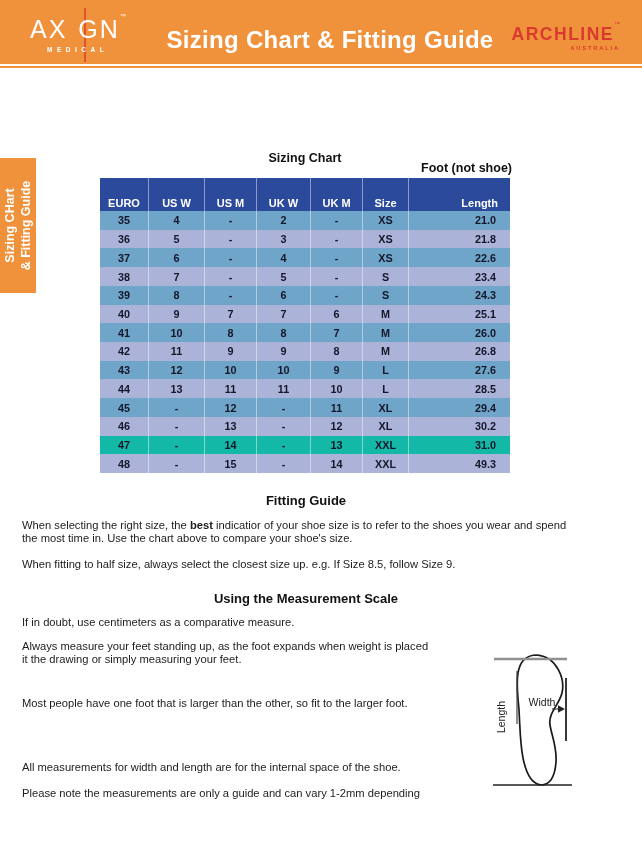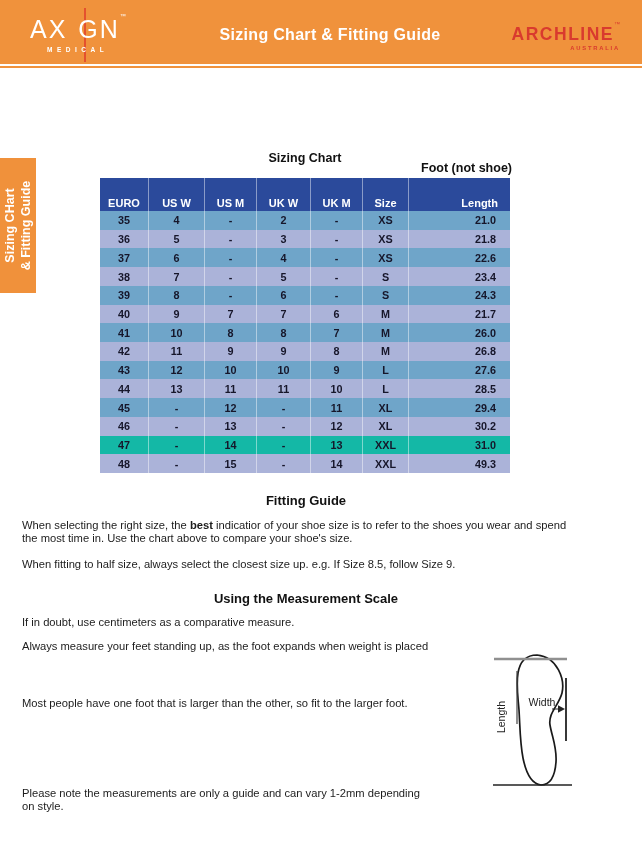--- a/index.html
+++ b/index.html
@@ -13,21 +13,21 @@
   
   #hdr { position:absolute; left:0; top:0; width:642px; height:64px; }
   #hdr-underline { position:absolute; left:0; top:66px; width:642px; height:2px; }
   #axign { position:absolute; left:30px; top:9px; width:110px; height:50px; color:#fff; }
   #axign-word { position:relative; font-size:25px; letter-spacing:2px; font-weight:400; top:6px; }
   #axign-word .gn { margin-left:11px; }
   #axign-tm { font-size:6px; vertical-align:top; position:relative; top:-2px; }
   #axign-line { position:absolute; left:54px; top:-1px; width:2px; height:54px; }
   #axign-med { position:relative; top:8px; font-size:6.5px; font-weight:700; letter-spacing:4.5px; padding-left:17px; }
   #hdr-title { position:absolute; left:160px; top:26px; width:340px; text-align:center;
-    color:#fff; font-weight:700; font-size:16px; letter-spacing:0.3px; }
+    color:#fff; font-weight:700; font-size:24px; letter-spacing:0.3px; }
   #archline { position:absolute; left:505px; top:24px; width:115px; text-align:right; }
   #archline-name { font-weight:700; font-size:17.5px; letter-spacing:1.5px; }
   #archline-tm { font-size:6px; vertical-align:top; position:relative; top:-3px; }
   #archline-sub { font-size:5.8px; font-weight:700; letter-spacing:1.8px; margin-top:0px; }
 
   
   #side-tab { position:absolute; left:0; top:158px; width:36px; height:135px; }
   #side-tab-inner {
     position:absolute; left:0; top:0; width:135px; height:36px;
     transform-origin:0 0; transform:rotate(-90deg) translateX(-135px);
@@ -177,21 +177,21 @@
           <div class="td">S</div>
           <div class="td">24.3</div>
         </div>
         <div class="tr" style="background: rgb(171, 179, 217);">
           <div class="td">40</div>
           <div class="td">9</div>
           <div class="td">7</div>
           <div class="td">7</div>
           <div class="td">6</div>
           <div class="td">M</div>
-          <div class="td">21.7</div>
+          <div class="td">25.1</div>
         </div>
         <div class="tr" style="background: rgb(111, 165, 201);">
           <div class="td">41</div>
           <div class="td">10</div>
           <div class="td">8</div>
           <div class="td">8</div>
           <div class="td">7</div>
           <div class="td">M</div>
           <div class="td">26.0</div>
         </div>
@@ -269,27 +269,30 @@
   <div class="para" id="p2">
       <div>When fitting to half size, always select the closest size up. e.g. If Size 8.5, follow Size 9.</div>
     </div>
 
   <div class="heading" id="h-measure">Using the Measurement Scale</div>
   <div class="para" id="p3">
       <div>If in doubt, use centimeters as a comparative measure.</div>
     </div>
   <div class="para" id="p4">
       <div>Always measure your feet standing up, as the foot expands when weight is placed</div>
+      <div>it the drawing or simply measuring your feet.</div>
     </div>
   <div class="para" id="p5">
       <div>Most people have one foot that is larger than the other, so fit to the larger foot.</div>
     </div>
+  <div class="para" id="p6">
+      <div>All measurements for width and length are for the internal space of the shoe.</div>
+    </div>
   <div class="para" id="p7">
       <div>Please note the measurements are only a guide and can vary 1-2mm depending</div>
-      <div>on style.</div>
     </div>
 
   <svg id="diagram" viewBox="0 0 100 148">
     <path d="M49,7 C39,7 32,13 30,25 C28,37 30,49 31,62 C32,78 32,95 35,110 C38,125 44,136 53,137 C62,137 67,128 68,114 C69,99 64,89 62,77 C60,65 71,57 74,45 C77,32 70,9 49,7 Z" fill="#ffffff" stroke="#1a1a1a" stroke-width="1.7" stroke-linejoin="round"></path>
     <line x1="6" y1="11" x2="79" y2="11" stroke="#909090" stroke-width="2.4"></line>
     <line x1="5" y1="137" x2="84" y2="137" stroke="#222222" stroke-width="1.6"></line>
     <line x1="29" y1="23" x2="29" y2="76" stroke="#444444" stroke-width="1.2"></line>
     <line x1="78" y1="30" x2="78" y2="93" stroke="#222222" stroke-width="1.8"></line>
     <line x1="64" y1="61" x2="75" y2="61" stroke="#222222" stroke-width="1"></line>
     <polygon points="77,61 70,57.2 70,64.8" fill="#222222"></polygon>

